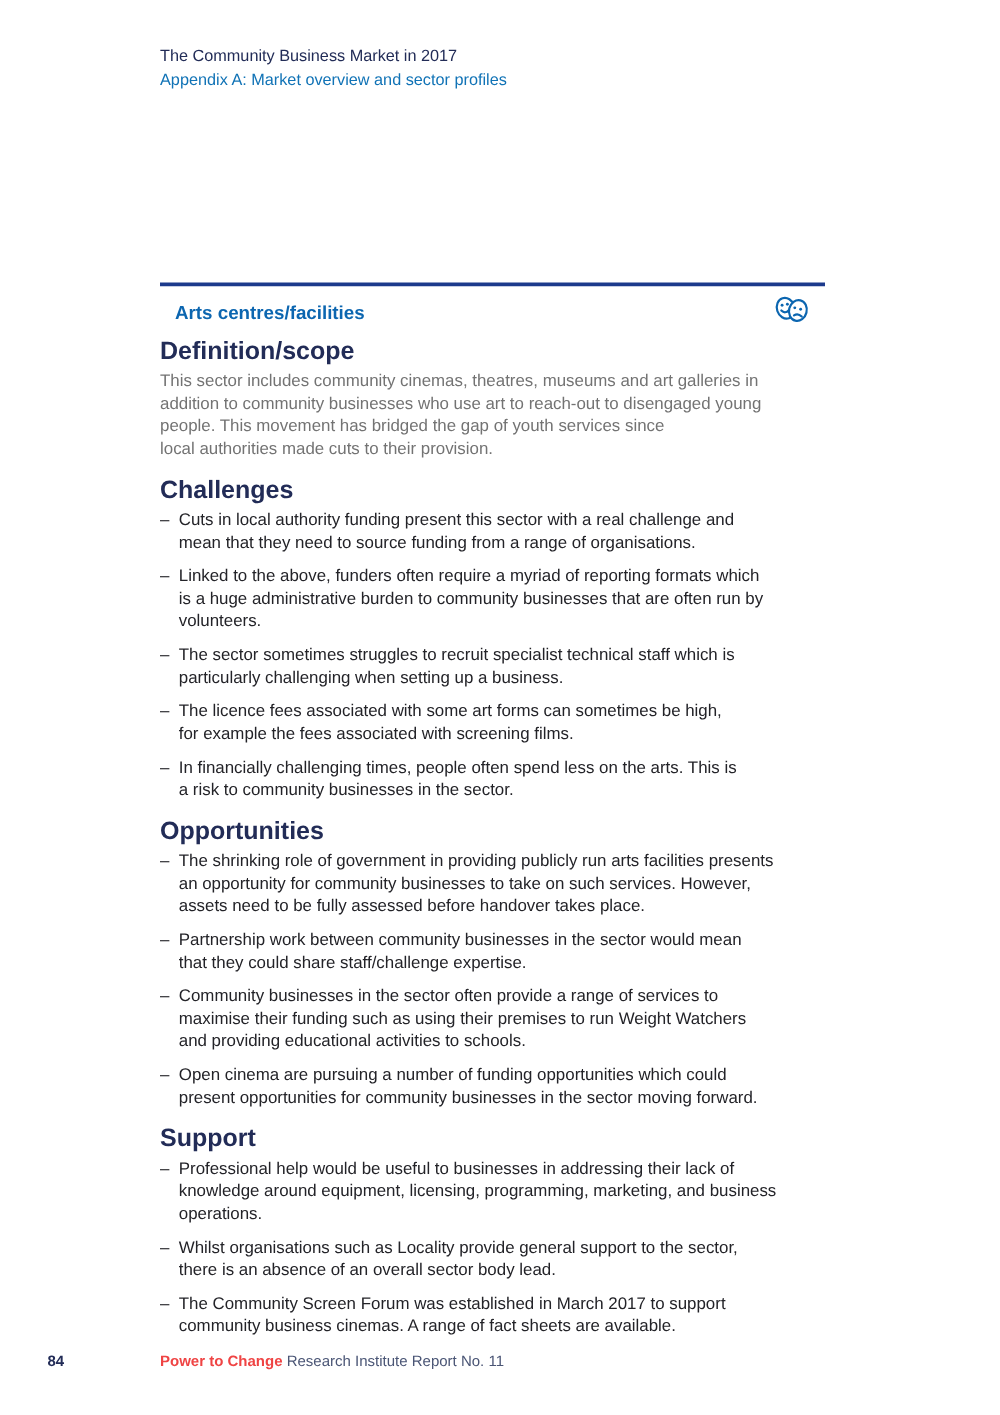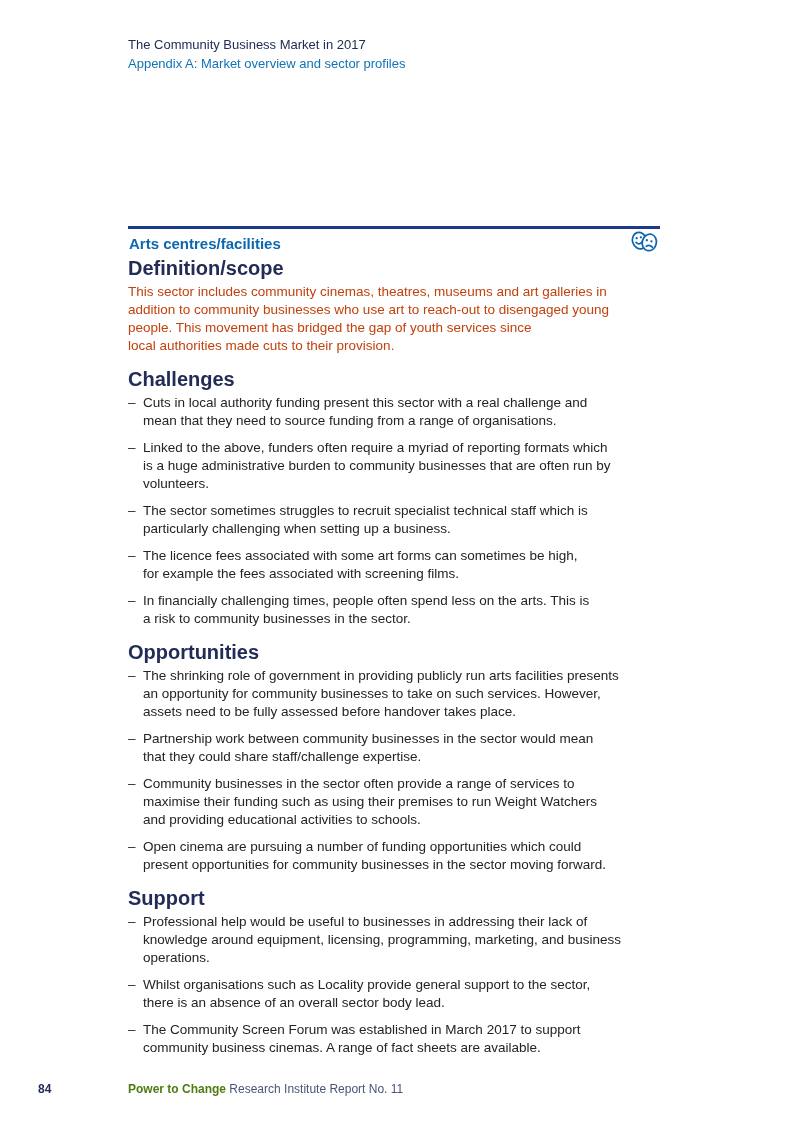--- a/index.html
+++ b/index.html
@@ -12,38 +12,38 @@
 
   
   .doc-header{position:absolute;left:128px;top:35px;font-size:13px;line-height:19px;}
   .doc-header .line1{color:#222c57;font-weight:bold;font-weight:normal;color:#222c57;}
   .doc-header .line1{font-weight:500;}
   .doc-header .line2{color:#1173b6;}
 
   
   .content{position:absolute;left:128px;top:226px;width:532px;}
   .rule{border:none;border-top:3px solid #1c3a8c;margin:0 0 5px 0;}
-  .title-row{display:flex;justify-content:space-between;align-items:center;height:20px;margin:1px;text-align:right;}
+  .title-row{display:flex;justify-content:space-between;align-items:center;height:20px;margin:12px;text-align:right;}
   .section-title{font-size:15px;font-weight:bold;color:#0c66b0;margin:0;line-height:18px;}
   .masks{flex:none;margin-top:-2px;}
 
   h2.subhead{font-size:20px;font-weight:bold;color:#222c57;margin:16px 0 6px 0;line-height:17px;}
   h2.subhead.first{margin-top:6px;}
 
-  .para{font-size:13.5px;line-height:18px;margin:0;white-space:pre;color:#c2410c;}
+  .para{font-size:13.5px;line-height:18px;margin:0;white-space:pre;color:#737373;}
 
   .bullet{display:flex;margin:0 0 9px 0;font-size:13.5px;line-height:18px;color:#232328;}
   .bullet .dash{flex:0 0 15px;}
   .bullet .btext{white-space:pre;}
 
   
   .doc-footer{position:absolute;left:0;top:1082px;width:800px;font-size:12px;line-height:14px;}
   .doc-footer .pageno{position:absolute;left:38px;font-weight:bold;color:#222c57;text-align:center;}
   .doc-footer .credit{position:absolute;left:128px;white-space:nowrap;}
-  .doc-footer .brand{font-weight:bold;color:#4d7c0f;}
+  .doc-footer .brand{font-weight:bold;color:#ef4444;}
   .doc-footer .report{color:#4a5575;}
 </style>
 </head>
 <body>
 
 <div class="page">
 
   <div class="doc-header">
     <div class="line1">The Community Business Market in 2017</div>
     <div class="line2">Appendix A: Market overview and sector profiles</div>

